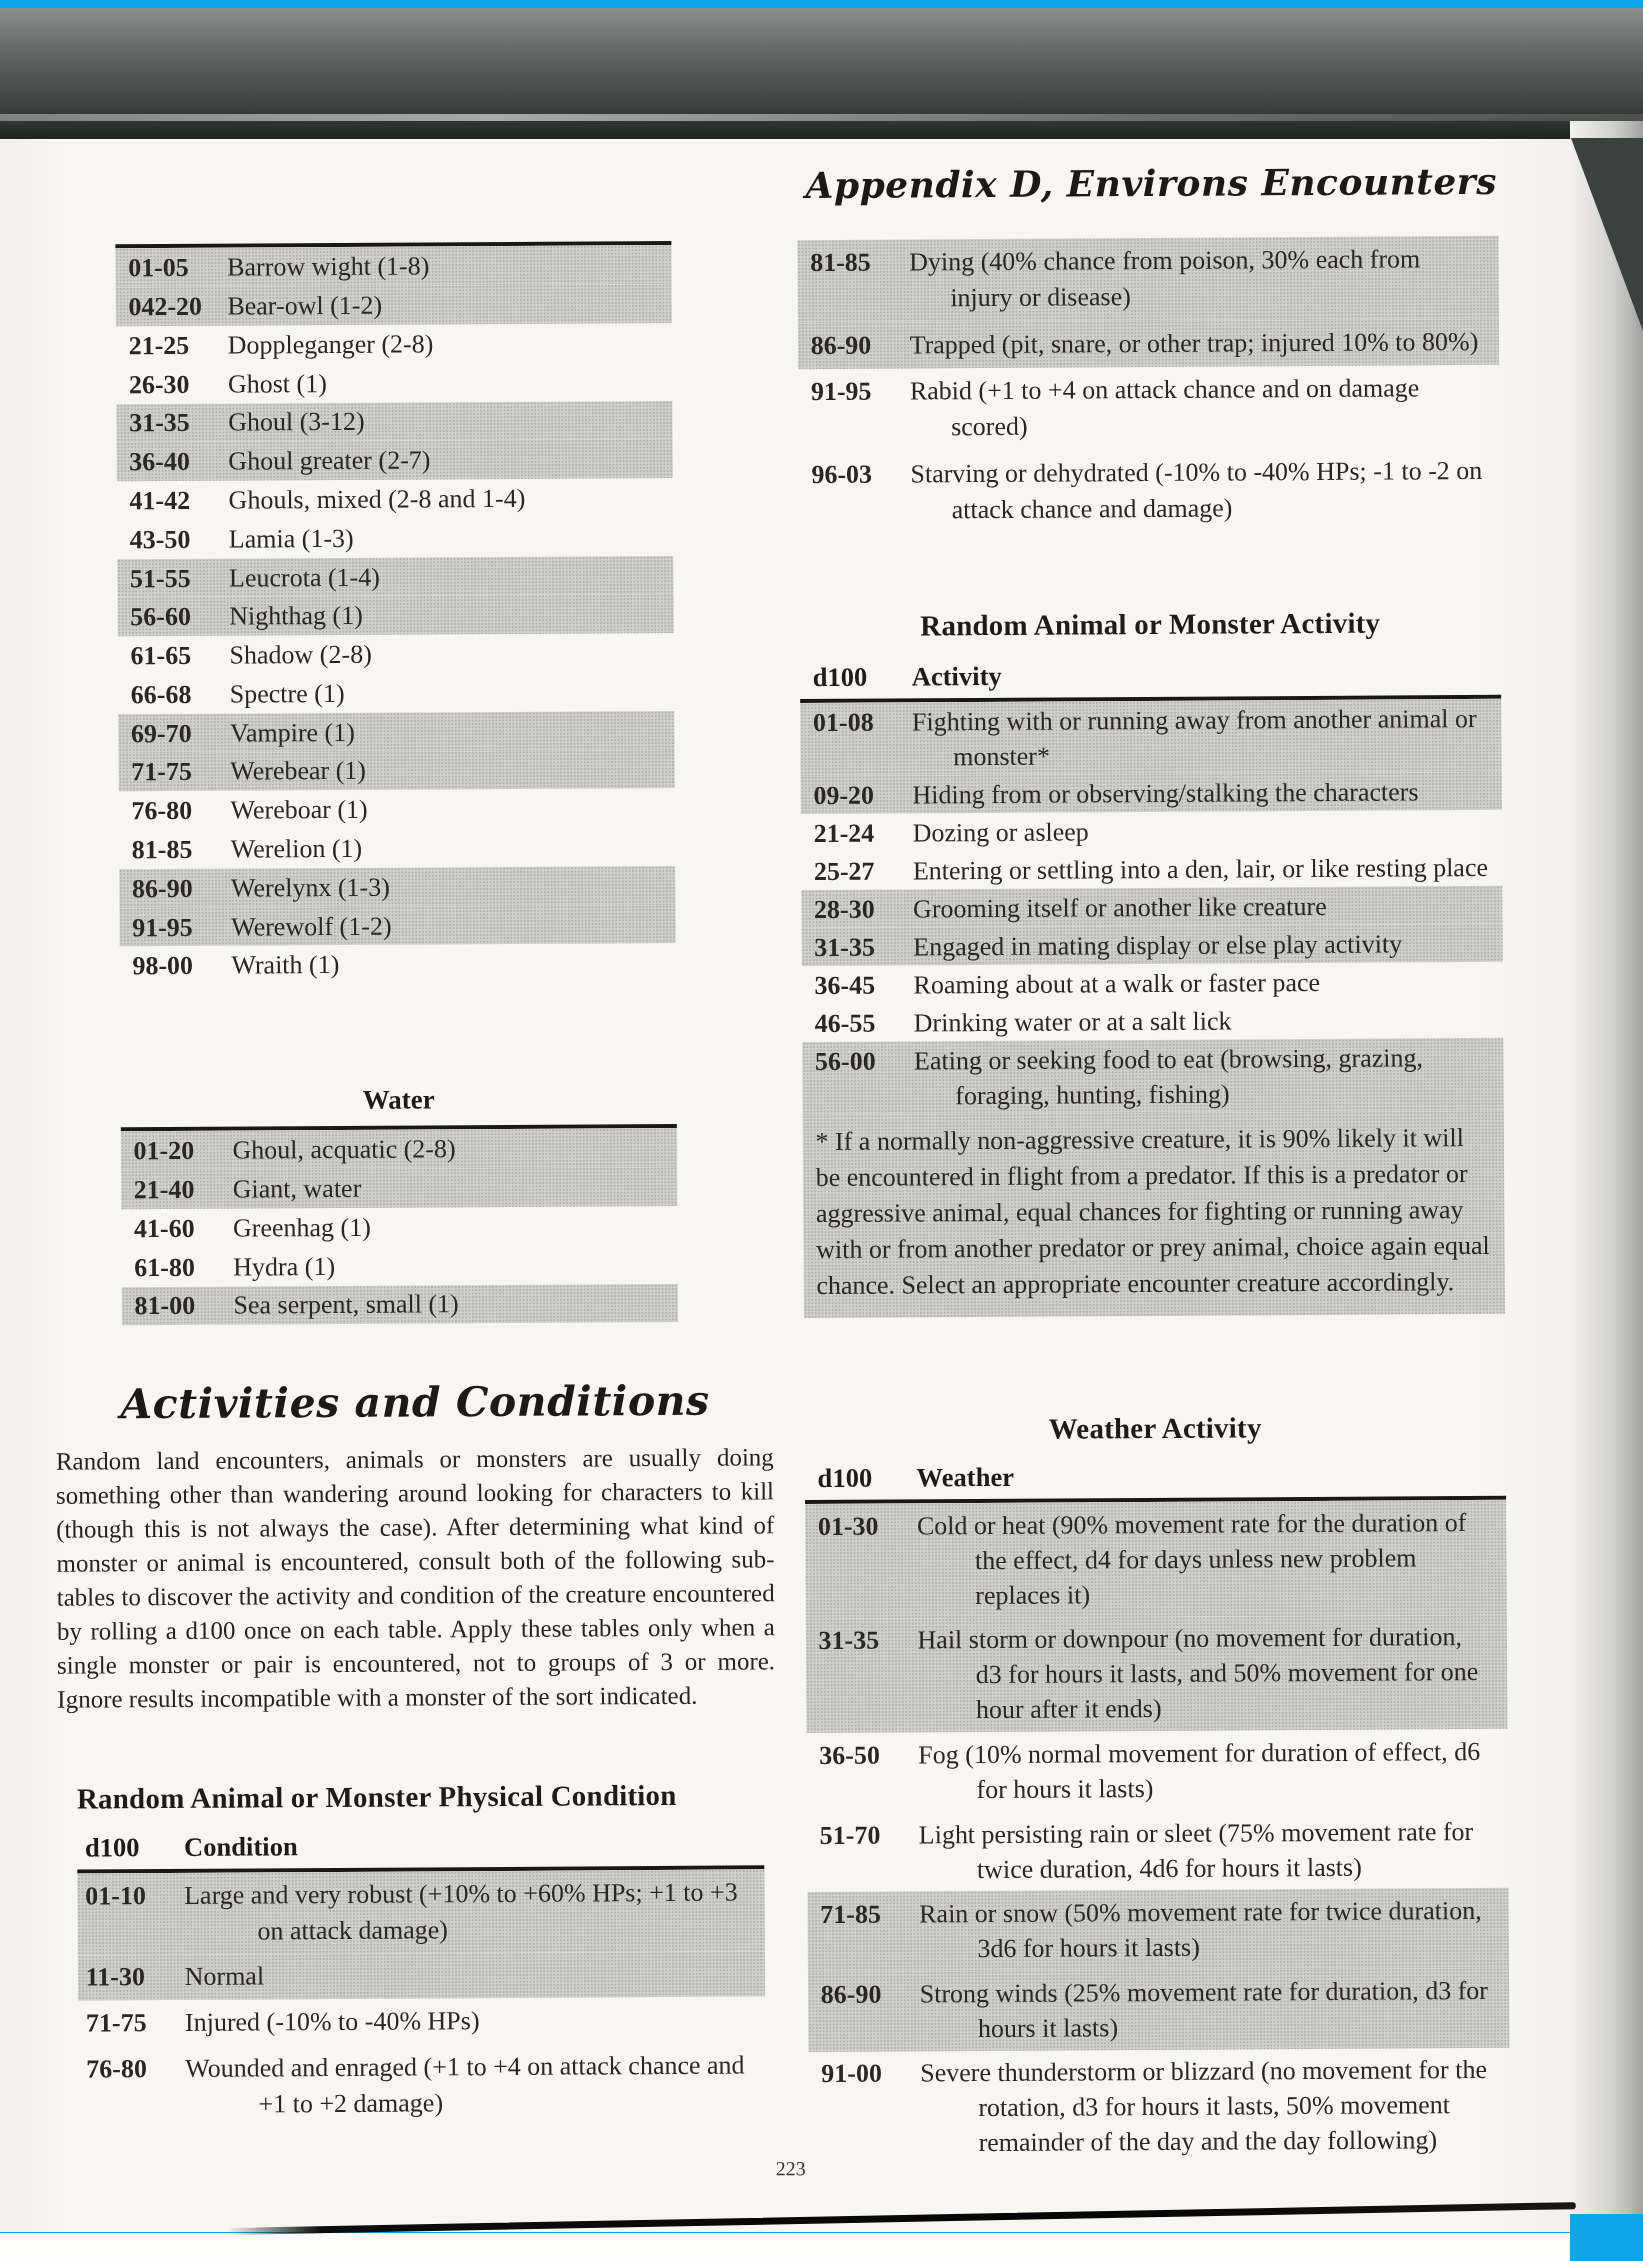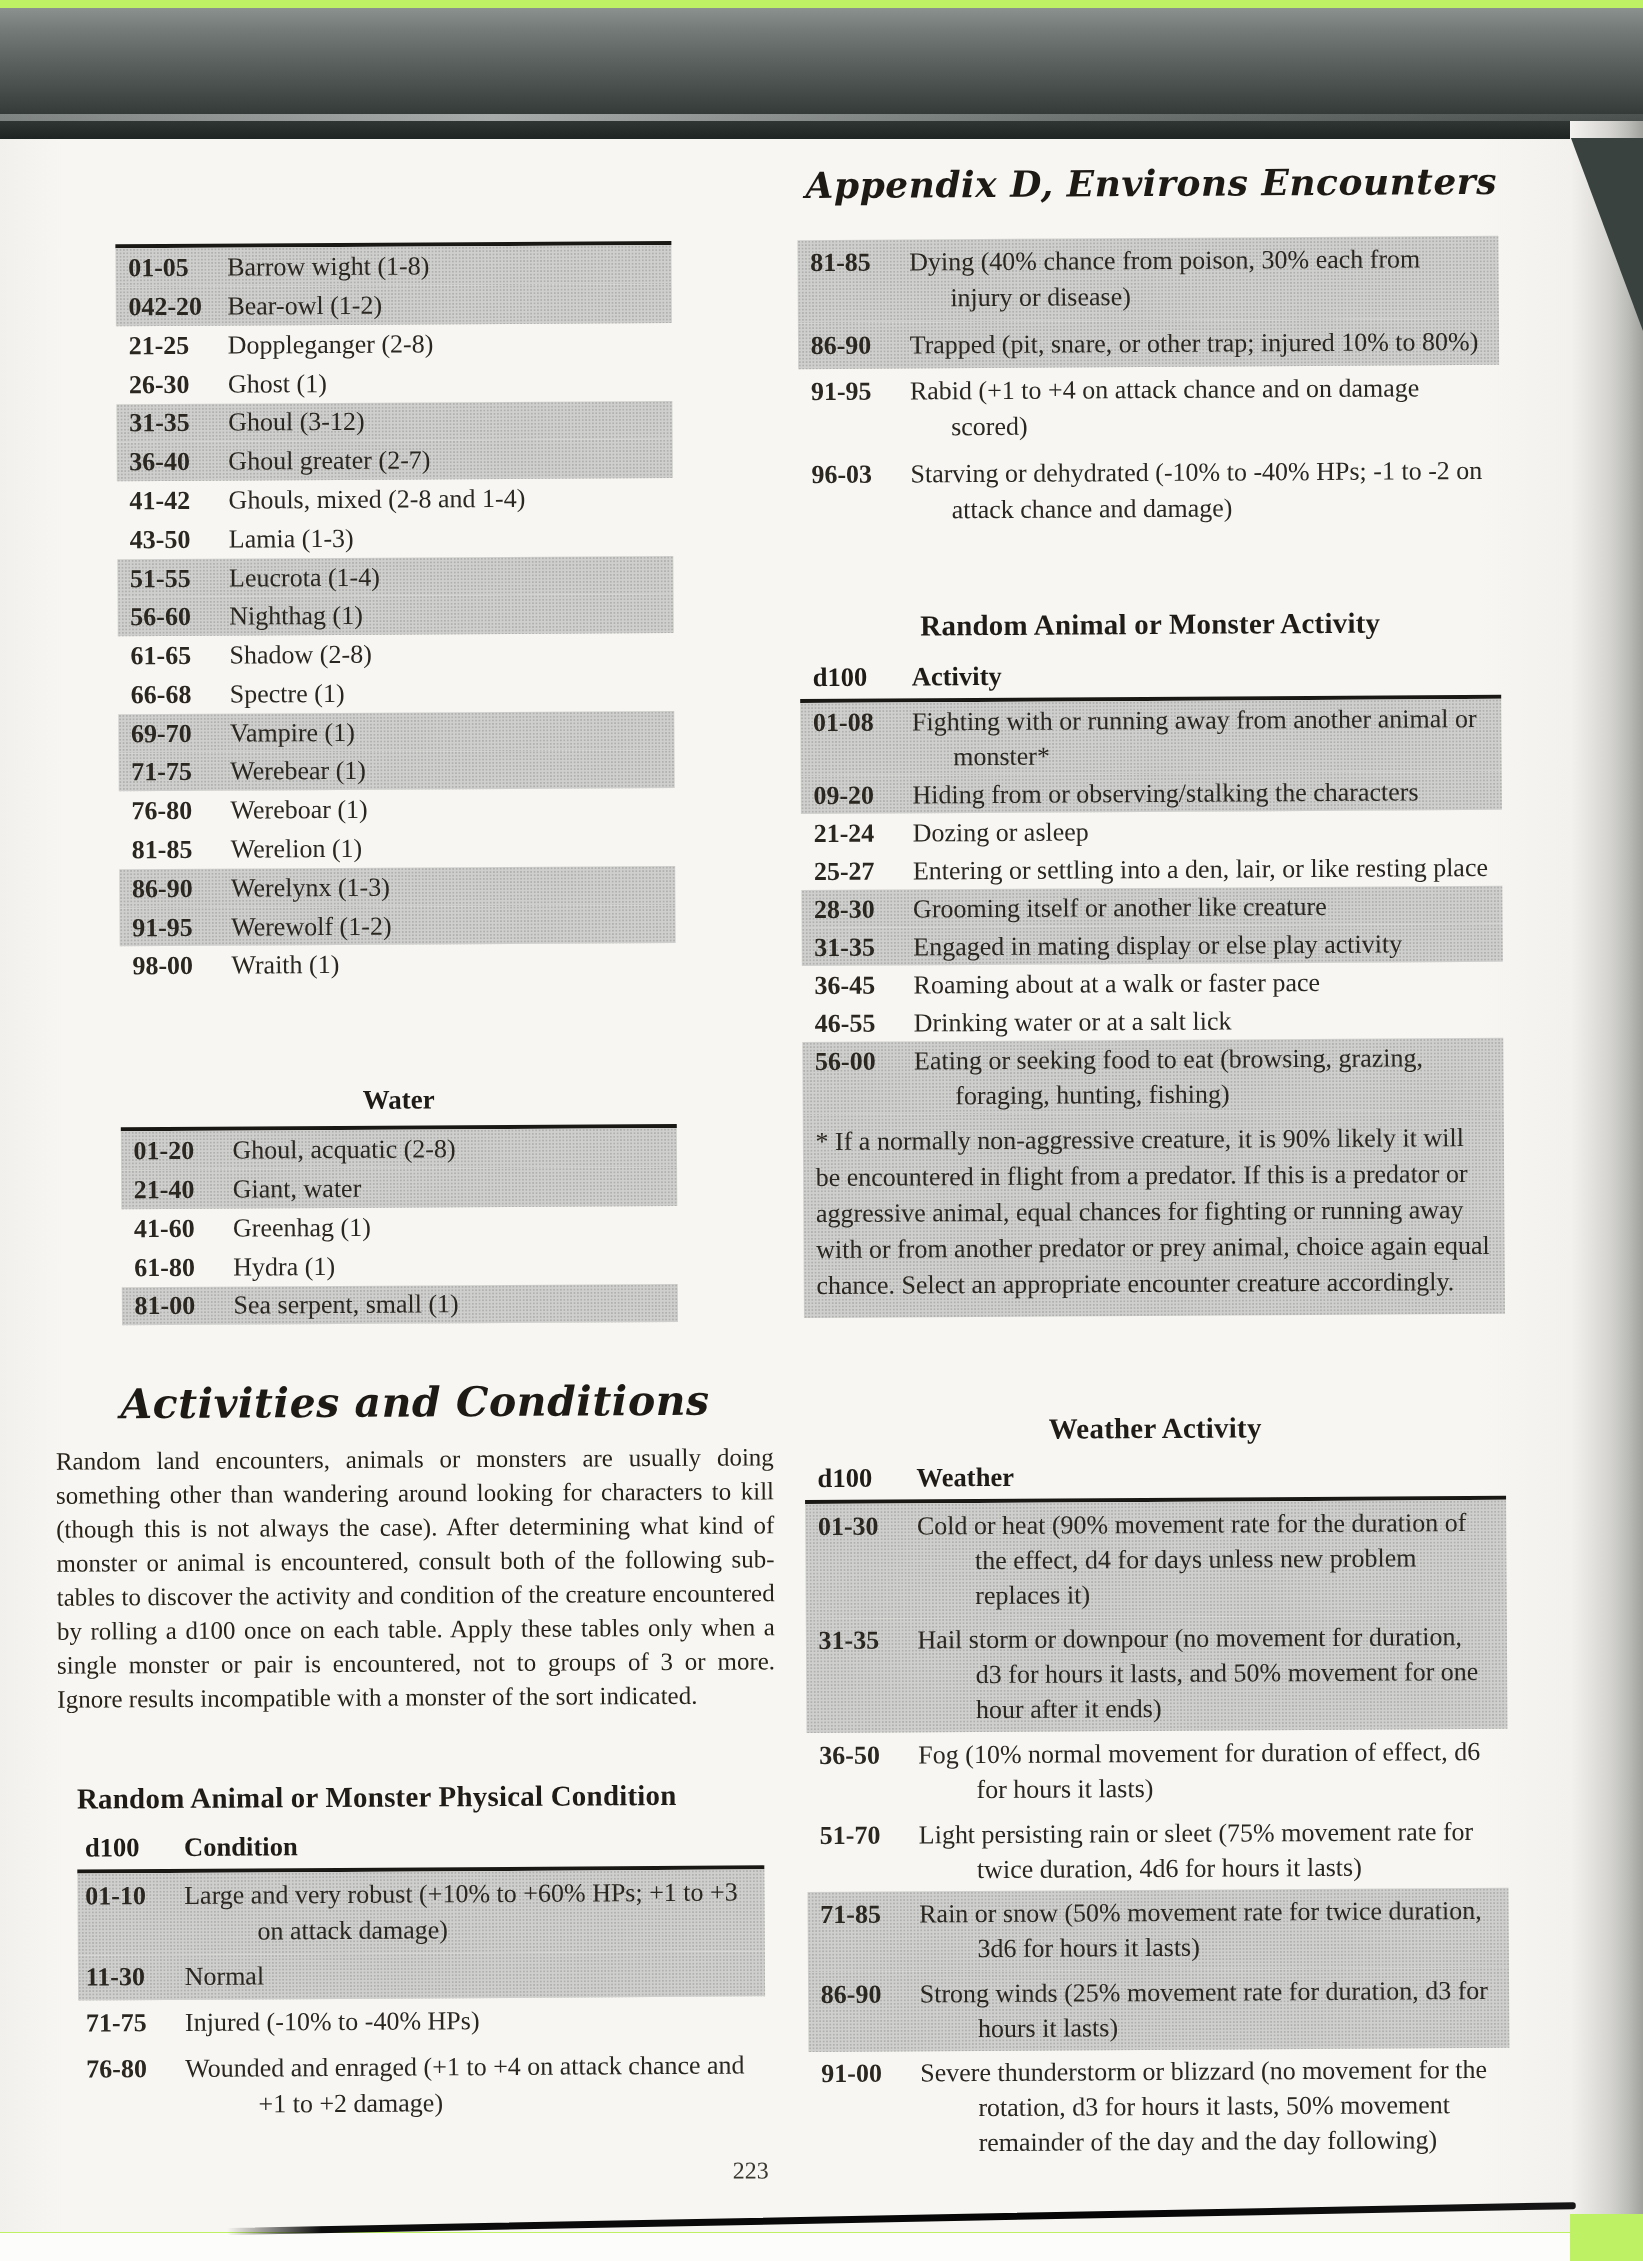--- a/index.html
+++ b/index.html
@@ -1,18 +1,18 @@
 <!DOCTYPE html>
 <html style="font-size:7.7px"><head>
 <meta charset="utf-8">
 <style>
   html,body { margin:0; padding:0; background:#dcdcda; }
   .canvas {
     position:relative; width:1644px; height:2261px;
-    background:#bef264; overflow:hidden;
+    background:#0ea5e9; overflow:hidden;
     font-family:"Liberation Serif", serif; color:#2a2620;
   }
   
   .scan-top-band {
     position:absolute; left:0; top:7.7px; width:1644px; height:132px;
     background:linear-gradient(180deg,#8b918e 0%,#757b78 16%,#5d6461 38%,#4a514e 58%,#3a413e 74%,#2c3330 88%,#1d2321 100%);
   }
   .scan-top-band::after{
     content:""; position:absolute; left:0; bottom:18.4px; width:100%; height:7.7px;
     background:linear-gradient(90deg,rgba(220,224,222,.45),rgba(245,247,246,.6) 30%,rgba(200,206,203,.4) 65%,rgba(150,156,153,.25));
@@ -89,21 +89,21 @@
   .activities-head { position:absolute; left:54px; top:1376px; width:719px; font-size:41px; text-align:center; }
   .intro-para {
     position:absolute; left:54px; top:1440px; width:718px;
     font-size:25px; line-height:34px; text-align:justify; color:#272319;
   }
   .phys-title { position:absolute; left:73px; top:1778px; width:687px; font-weight:700; font-size:29px; color:#1f1b16; letter-spacing:0.2px; }
 
   .activity-title { position:absolute; left:803px; top:610px; width:701px; }
   .weather-title  { position:absolute; left:803px; top:1414px; width:701px; }
 
-  .page-number { position:absolute; left:672px; top:2157px; width:145px; text-align:center; font-size:24px; color:#3a372f; }
+  .page-number { position:absolute; left:712px; top:2157px; width:145px; text-align:center; font-size:20px; color:#3a372f; }
 </style>
 </head>
 <body>
 
 <div class="canvas">
 
   <div class="scan-top-band"></div>
   <div class="paper"></div>
   <div class="page-edge-strip"></div>
   <div class="corner-dark"></div>

